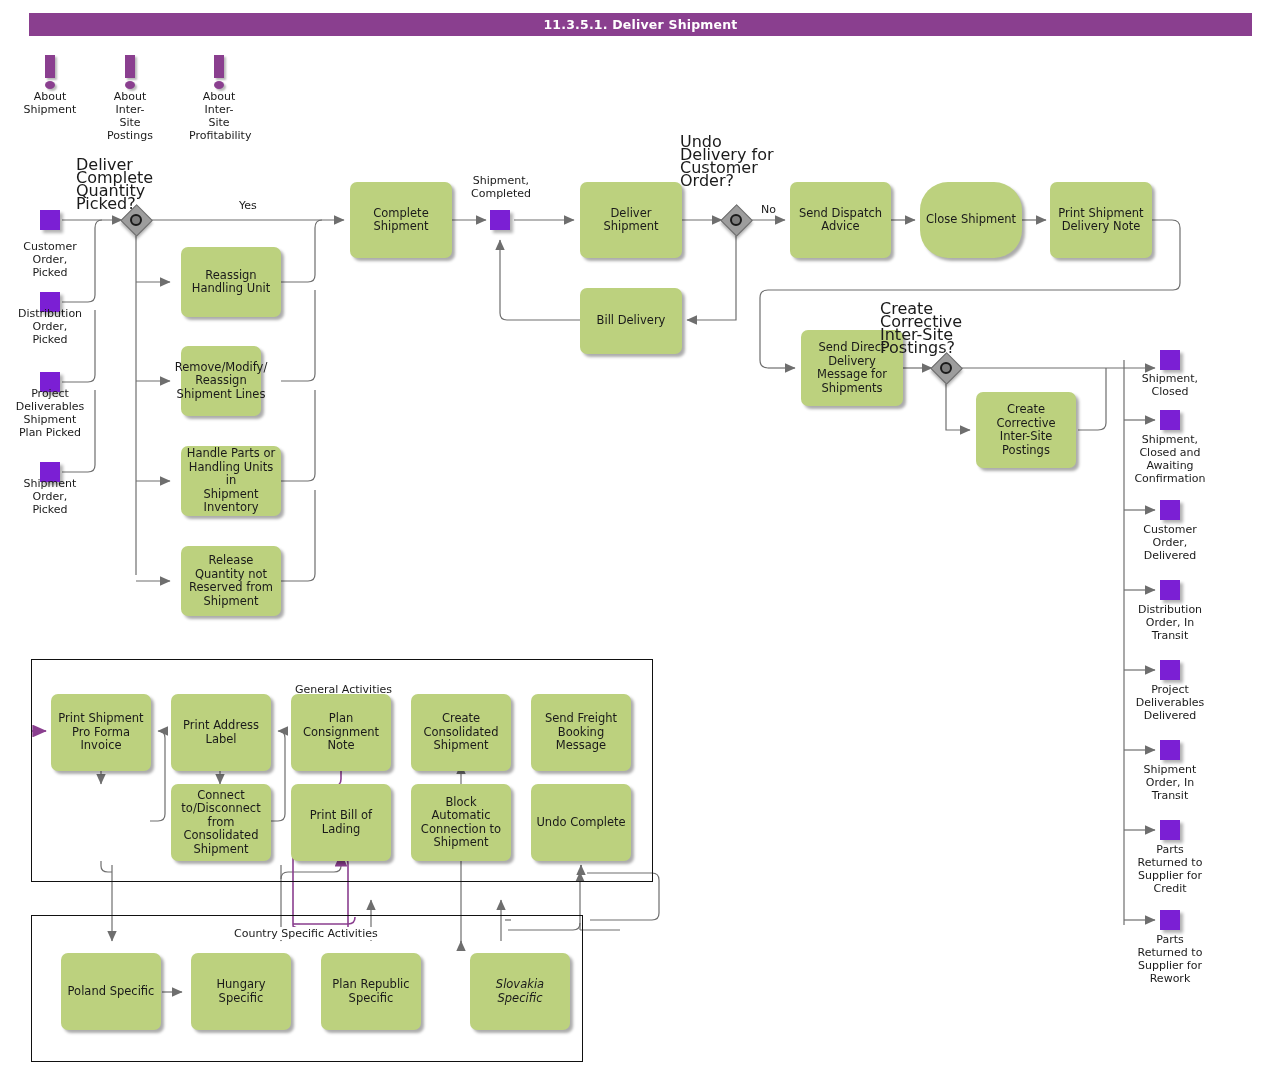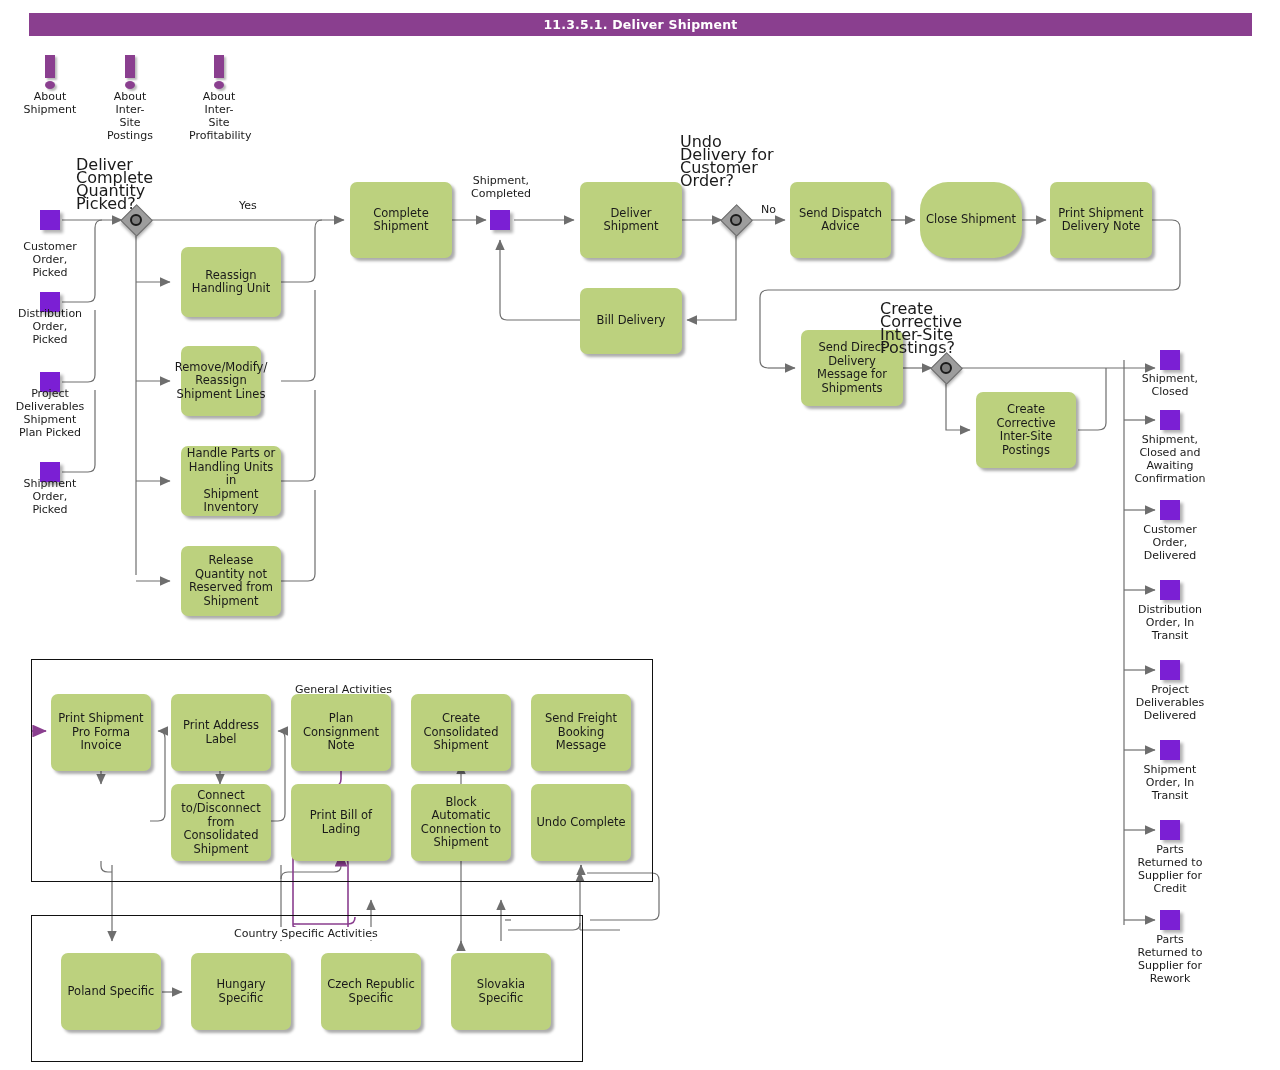--- a/index.html
+++ b/index.html
@@ -360,18 +360,18 @@
   <div class="act" style="left: 411px; top: 784px; width: 100px; height: 77px; white-space: pre-line;">Block Automatic
 Connection to
 Shipment</div>
   <div class="act" style="left:531px;top:784px;width:100px;height:77px;">Undo Complete</div>
 
   <div class="group" style="left:31px;top:915px;width:550px;height:145px;"></div>
   <div class="group-title" style="left:230px;top:927px;">Country Specific Activities</div>
 
   <div class="act" style="left:61px;top:953px;width:100px;height:77px;">Poland Specific</div>
   <div class="act" style="left:191px;top:953px;width:100px;height:77px;">Hungary Specific</div>
-  <div class="act" style="left: 321px; top: 953px; width: 100px; height: 77px; white-space: pre-line;">Czech Republic
+  <div class="act" style="left: 321px; top: 953px; width: 100px; height: 77px; white-space: pre-line;">Plan Republic
 Specific</div>
-  <div class="act" style="left: 451px; top: 953px; width: 100px; height: 77px; white-space: pre-line;">Slovakia
+  <div class="act" style="left: 470px; top: 953px; width: 100px; height: 77px; white-space: pre-line; font-style: italic;">Slovakia
 Specific</div>
 
 </div>
 
 </body></html>

